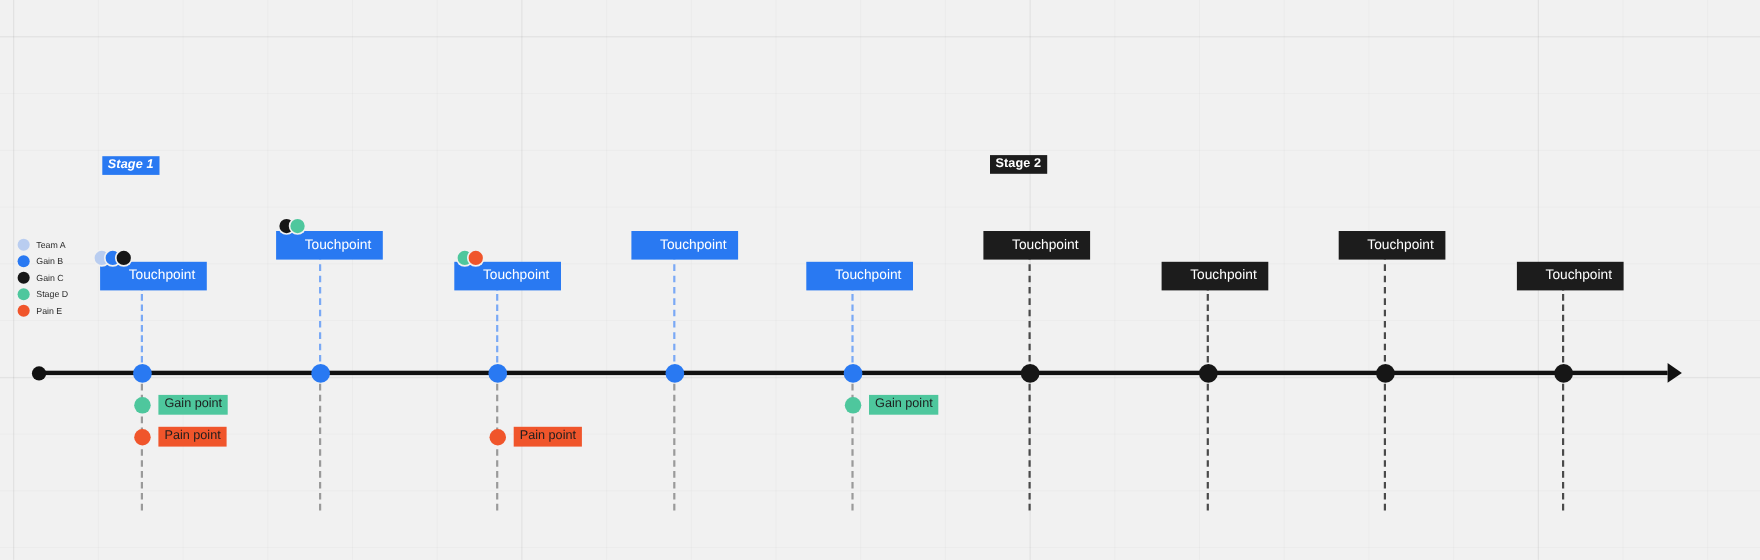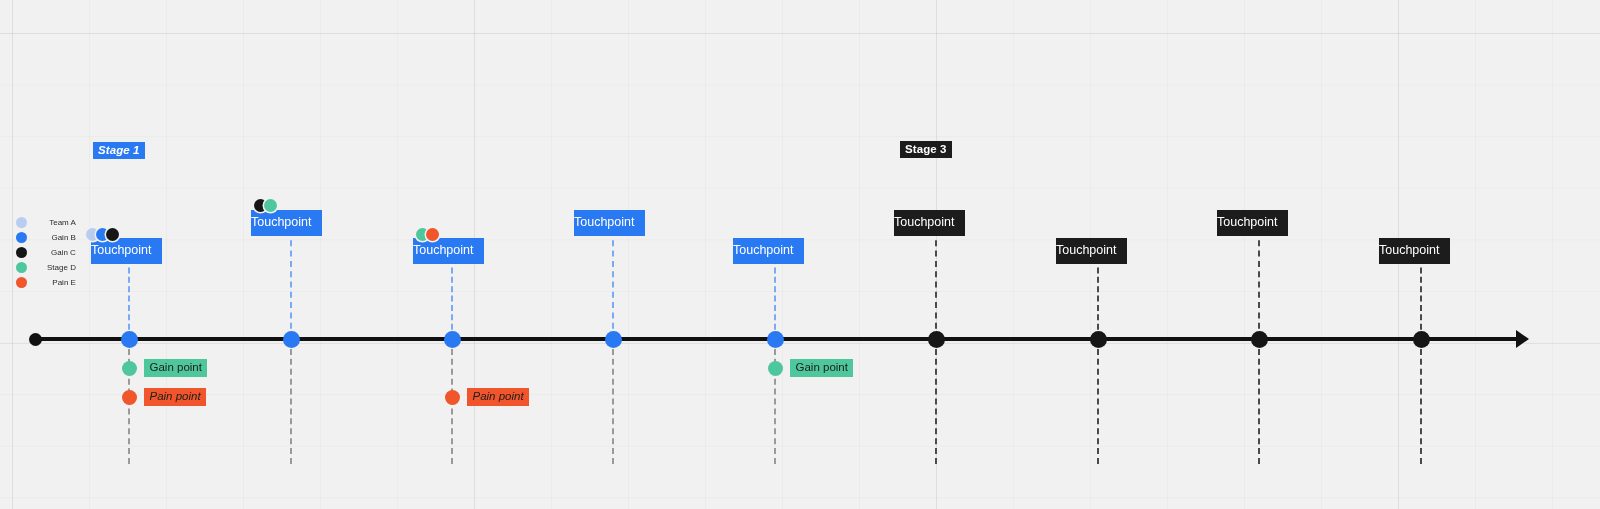--- a/index.html
+++ b/index.html
@@ -34,23 +34,22 @@
     position: absolute;
     left: 16px;
     top: 216px;
     display: flex;
     flex-direction: column;
     gap: 2px;
   }
   .legend-row {
     display: flex;
     align-items: center;
-    gap: 20px;
+    gap: 6px;
     height: 13px;
-    justify-content: space-between;
   }
   .legend-swatch {
     width: 11px;
     height: 11px;
     border-radius: 50%;
     flex: none;
     box-shadow: 0 0 0 1.5px #f1f1f1;
   }
   .legend-label {
     font-size: 8px;
@@ -128,21 +127,21 @@
     left: -8.5px;
     top: 330.5px;
   }
   .milestone.blue .axis-dot { background: #2979f2; }
   .milestone.dark .axis-dot { background: #161616; }
 
   .tp-box {
     position: absolute;
     font-size: 12.5px;
     color: #ffffff;
-    padding: 6px 11px 7px 0;
+    padding: 6px 11px 7px 26px;
     white-space: nowrap;
     line-height: 1;
   }
   .milestone.blue .tp-box { background: #2979f2; }
   .milestone.dark .tp-box { background: #1c1c1c; }
 
   .tp-teams {
     position: absolute;
     display: flex;
     align-items: center;
@@ -172,21 +171,21 @@
     font-size: 11.5px;
     color: #1d1d1d;
     padding: 2px 5px 3px 6px;
     white-space: nowrap;
     margin-left: 7px;
     line-height: 1.15;
   }
   .note.gain .note-dot  { background: #4ec79d; }
   .note.gain .note-label{ background: #4ec79d; }
   .note.pain .note-dot  { background: #f0552b; }
-  .note.pain .note-label{ background: #f0552b; font-style: italic; }
+  .note.pain .note-label{ background: #f0552b; }
 </style>
 </head>
 <body>
 
 <div id="canvas">
 
   <div id="legend">
       <div class="legend-row">
         <span class="legend-swatch" style="background: rgb(185, 205, 240);"></span>
         <span class="legend-label">Team A</span>
@@ -208,21 +207,21 @@
         <span class="legend-label">Pain E</span>
       </div>
     </div>
 
   <div id="axis-line" style="left: 35px; width: 1481px; top: 337px;"></div>
   <div id="axis-arrow" style="left: 1516px; top: 330px;"></div>
   <div class="axis-start-dot" style="left: 28.5px; top: 332.5px;"></div>
 
   <div id="stages-layer">
       <div class="stage-label blue" style="left: 93px; top: 142px;">Stage 1</div>
-      <div class="stage-label dark" style="left: 900px; top: 141px;">Stage 3</div>
+      <div class="stage-label dark" style="left: 900px; top: 141px;">Stage 2</div>
     </div>
 
   <div id="milestones-layer">
       <div class="milestone blue" style="left: 129px;">
         <div class="connector-up" style="top: 258px; height: 81px;"></div>
         <div class="connector-down" style="top: 339px; height: 125px;"></div>
         <div class="axis-dot" style="top: 330.5px;"></div>
         <div class="tp-box" style="left: -38px; top: 238px;">Touchpoint</div>
         <div class="tp-teams" style="left: -43px; top: 228px;">
           <span class="team-dot" style="background: rgb(185, 205, 240);"></span>

